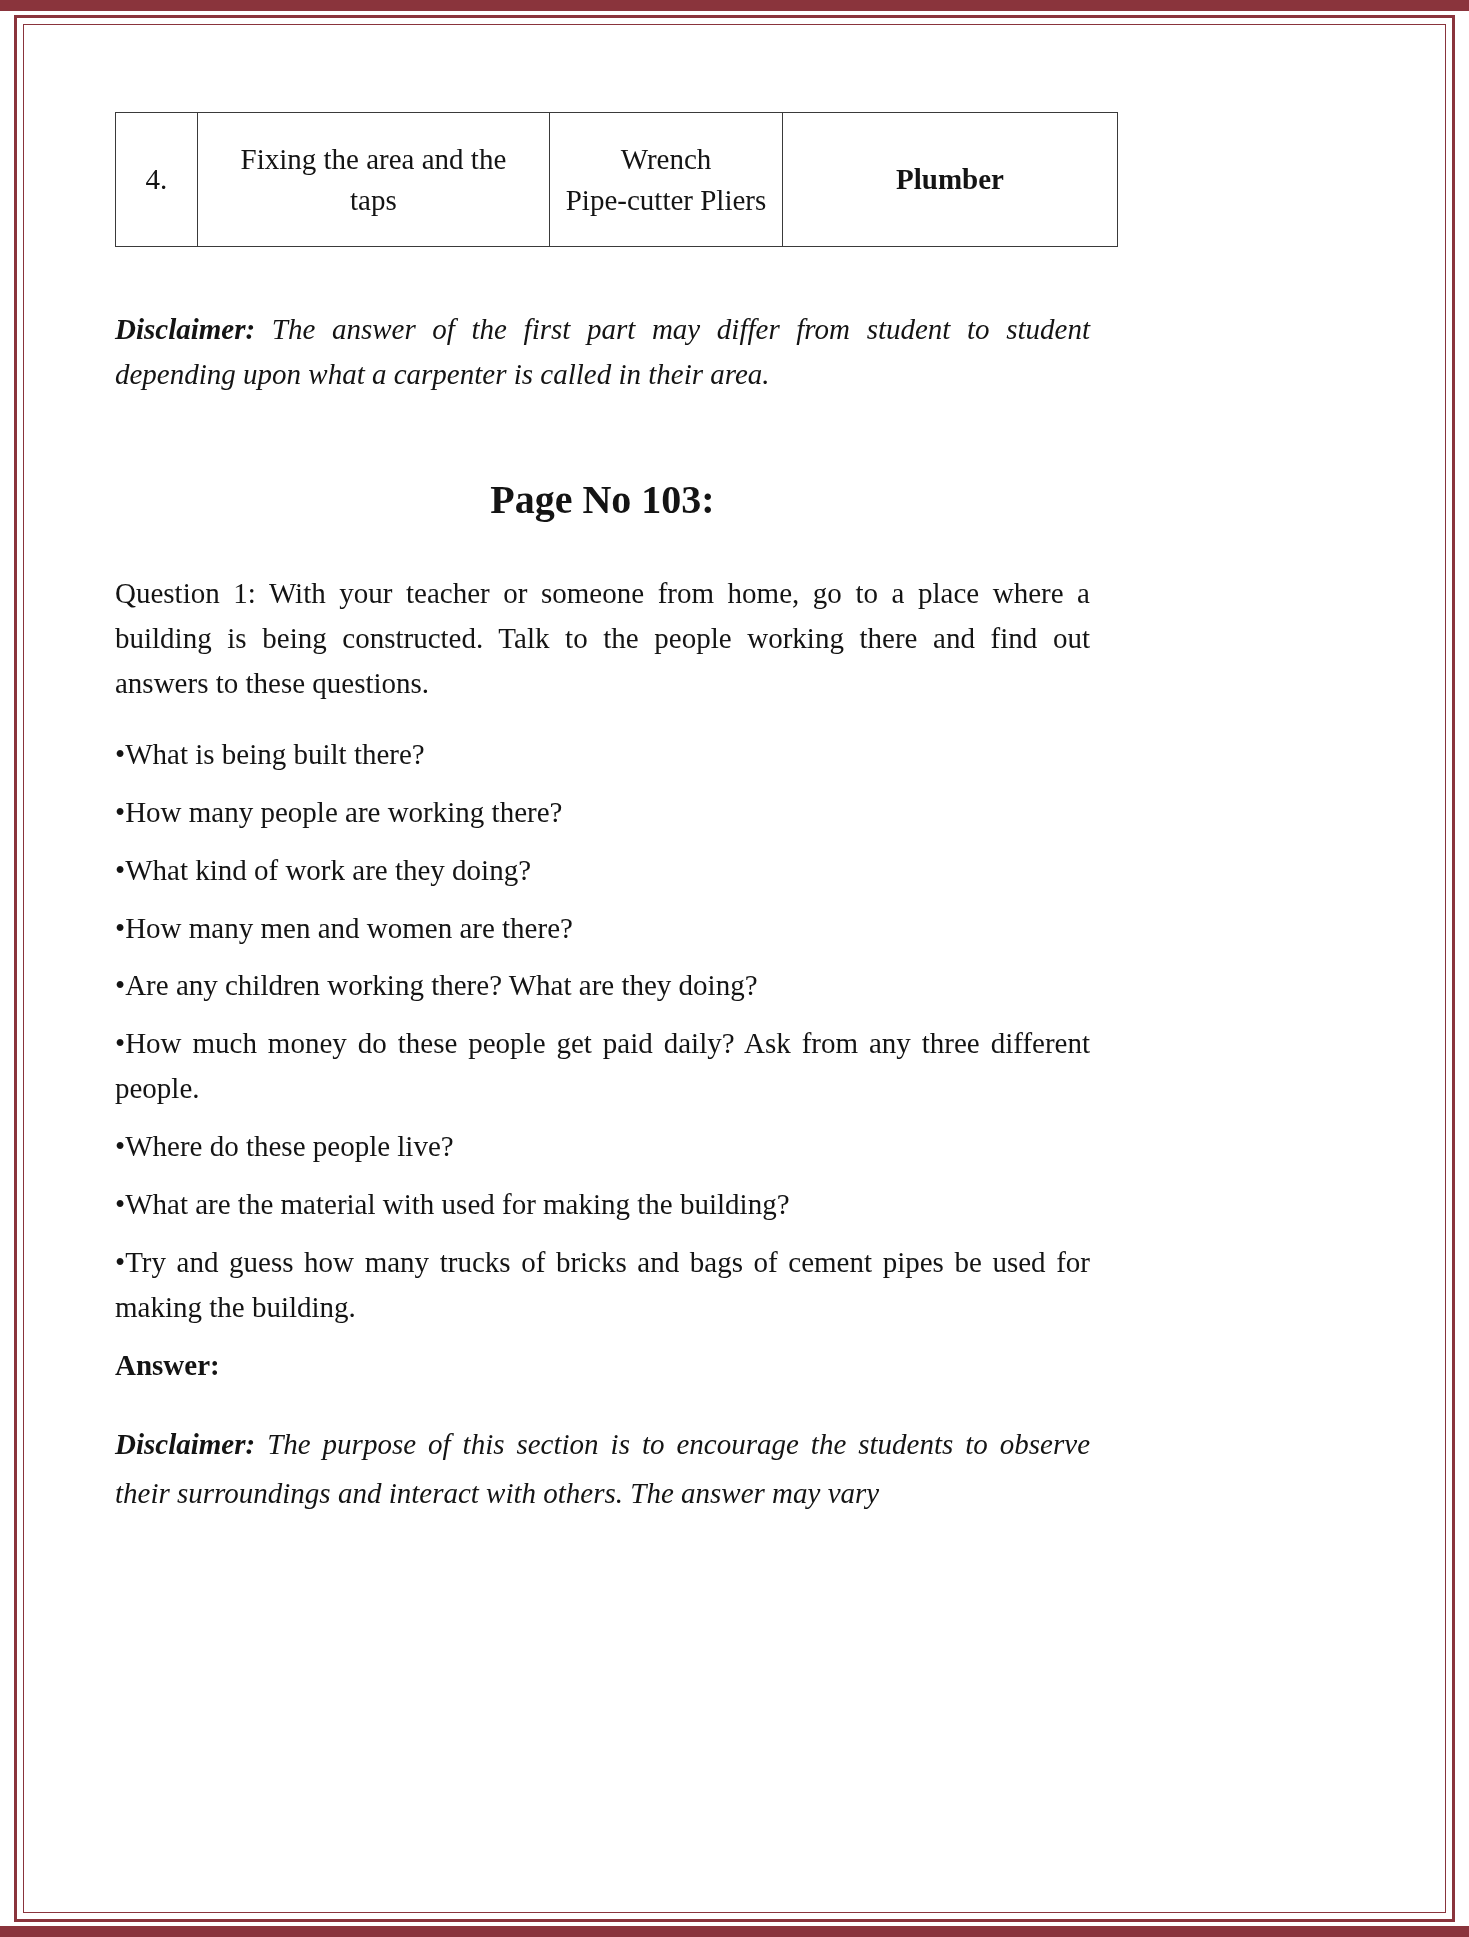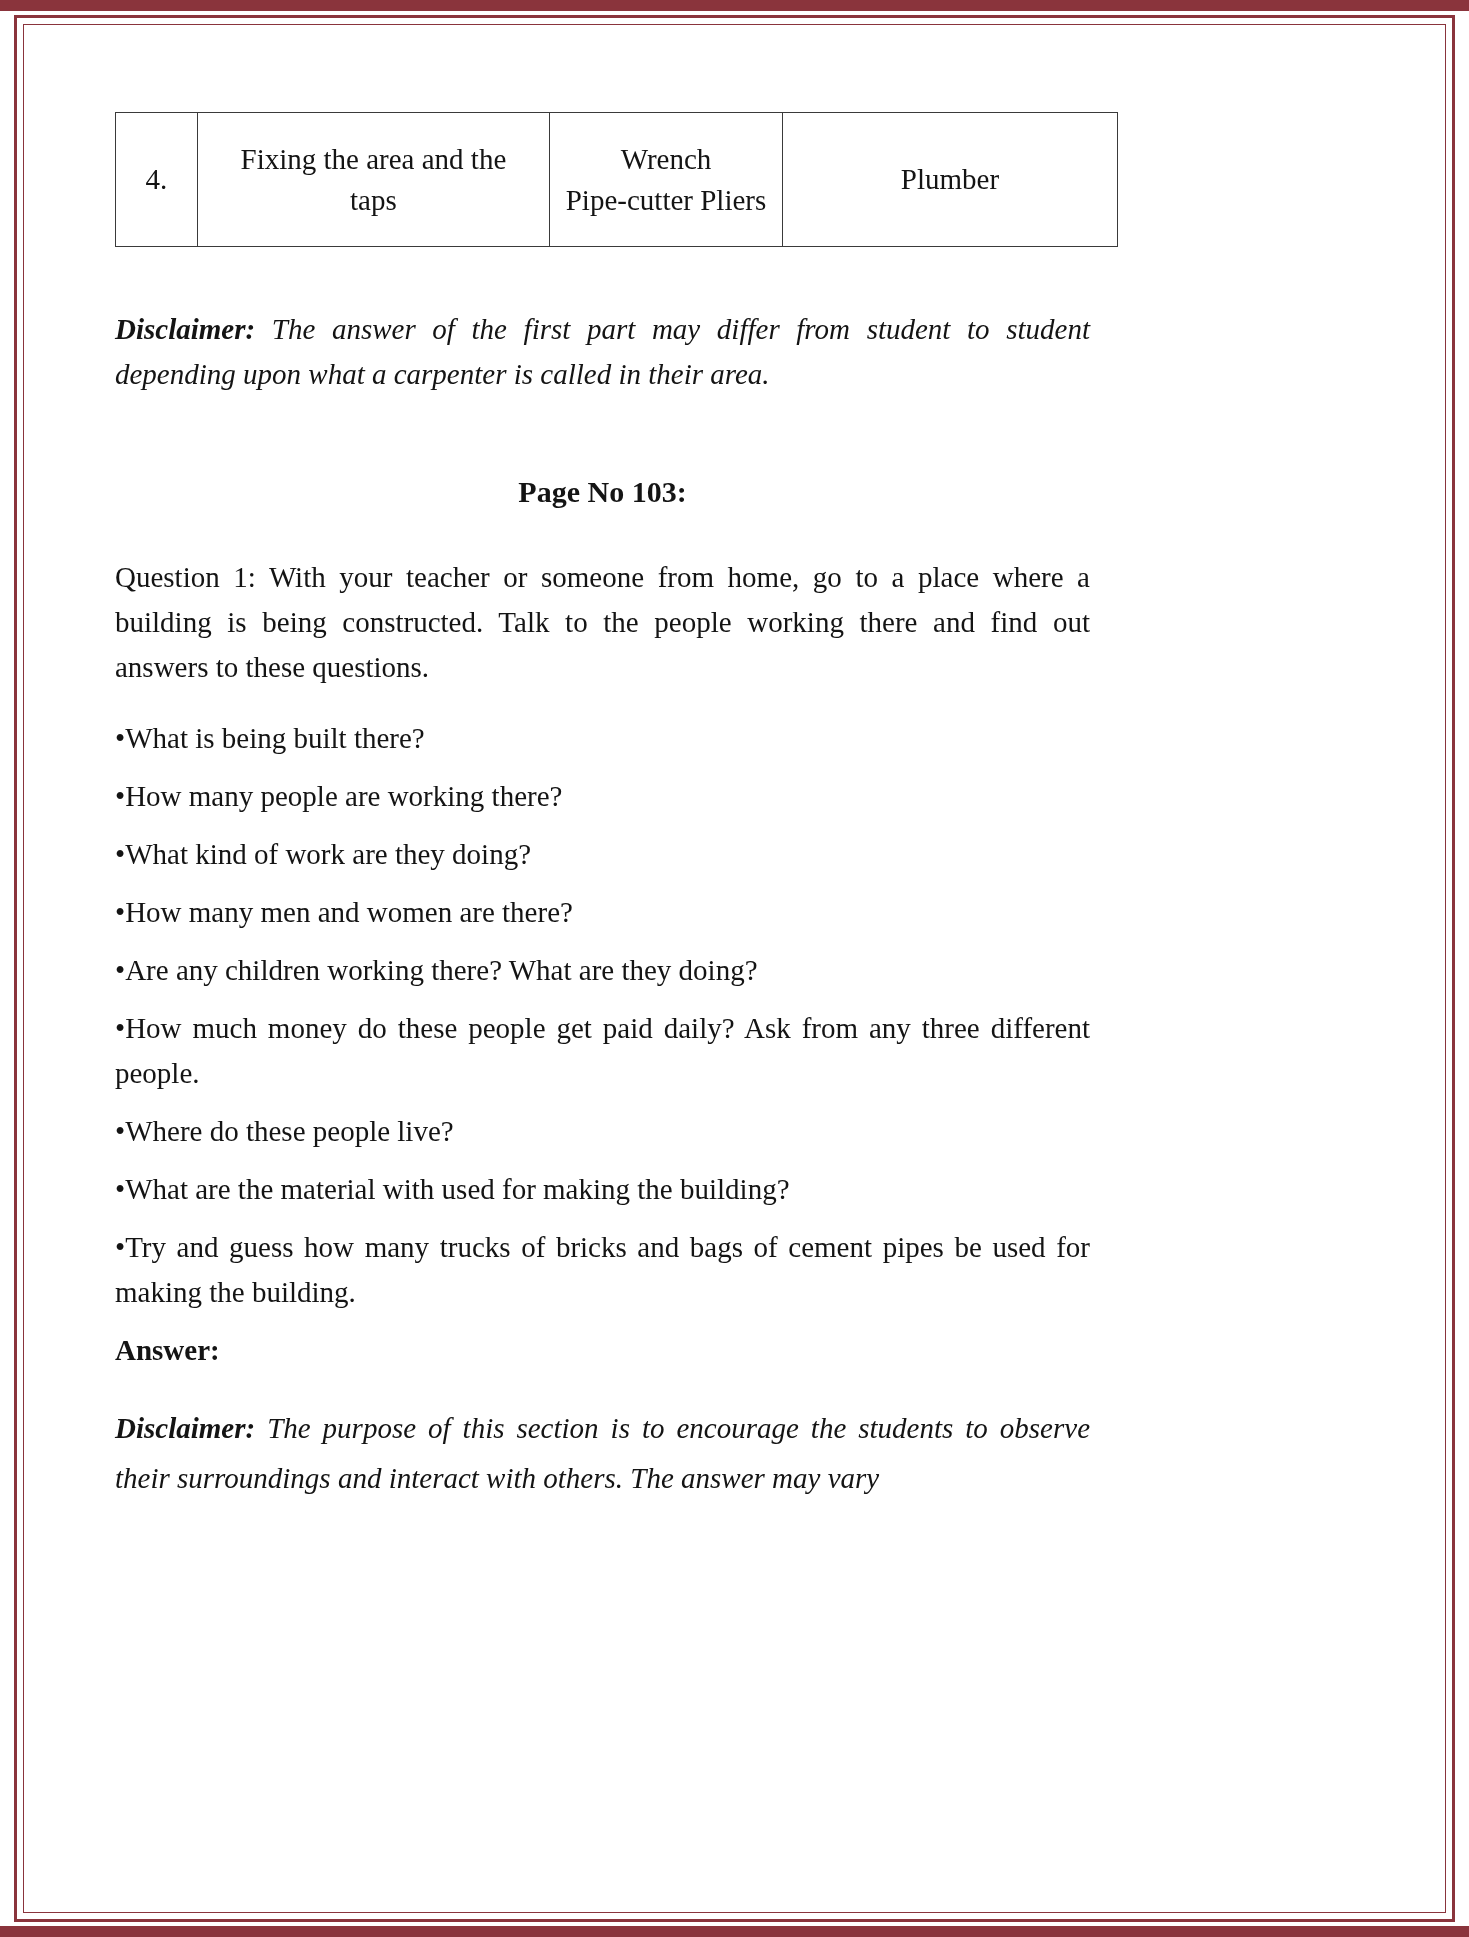--- a/index.html
+++ b/index.html
@@ -45,35 +45,35 @@
     vertical-align: middle;
     height: 134px;
     padding: 8px 10px;
     white-space: pre-line;
     font-size: 29px;
     line-height: 1.4;
   }
   td.col-serial   { width: 80px; }
   td.col-activity { width: 345px; }
   td.col-tools    { width: 228px; }
-  td.col-worker   { width: 328px; }
+  td.col-worker   { width: 328px; font-weight: bold; }
 
   .disclaimer {
     font-style: italic;
     text-align: justify;
     margin-bottom: 72px;
   }
   .disclaimer .dlabel {
     font-weight: bold;
     font-style: italic;
   }
   .disclaimer-bottom { margin-bottom: 0; line-height: 1.7; }
 
   h2.page-heading {
-    font-size: 30px;
+    font-size: 40px;
     font-weight: bold;
     text-align: center;
     margin-bottom: 40px;
   }
   .question-para {
     text-align: justify;
     margin-bottom: 26px;
   }
   .question-para .qlabel { font-weight: normal; }
 

